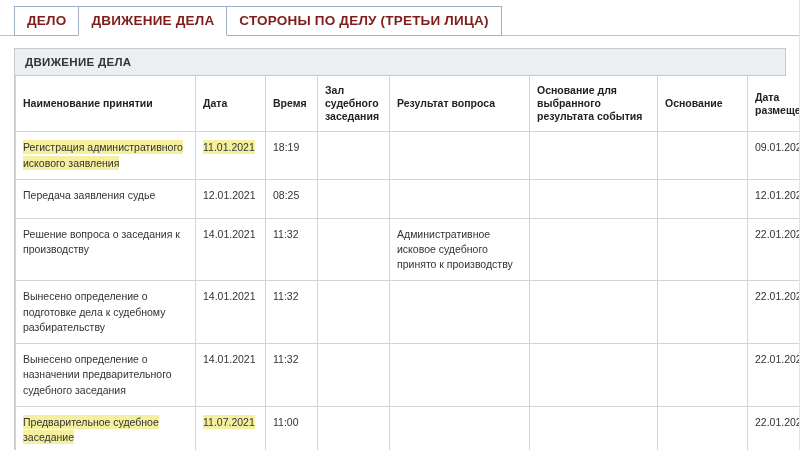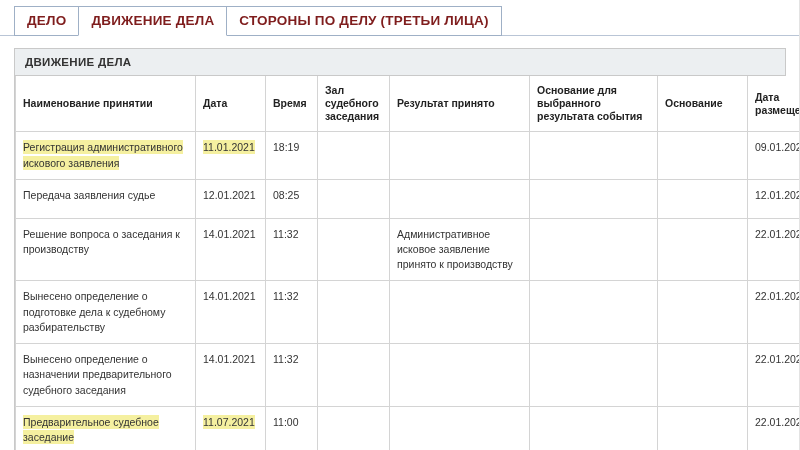--- a/index.html
+++ b/index.html
@@ -147,21 +147,21 @@
           <col class="c5">
           <col class="c6">
           <col class="c7">
       </colgroup>
       <thead>
         <tr>
           <th>Наименование принятии</th>
           <th>Дата</th>
           <th>Время</th>
           <th>Зал судебного заседания</th>
-          <th>Результат принято</th>
+          <th>Результат вопроса</th>
           <th>Основание для выбранного результата события</th>
           <th>Основание</th>
           <th>Дата размещения</th>
         </tr>
       </thead>
       <tbody>
         <tr>
           <td><span class="cell-inner hl">Регистрация административного искового заявления</span></td>
           <td><span class="cell-inner hl">11.01.2021</span></td>
           <td><span class="cell-inner">18:19</span></td>
@@ -179,21 +179,21 @@
           <td><span class="cell-inner"></span></td>
           <td><span class="cell-inner"></span></td>
           <td><span class="cell-inner"></span></td>
           <td><span class="cell-inner">12.01.2021</span></td>
         </tr>
         <tr>
           <td><span class="cell-inner">Решение вопроса о заседания к производству</span></td>
           <td><span class="cell-inner">14.01.2021</span></td>
           <td><span class="cell-inner">11:32</span></td>
           <td><span class="cell-inner"></span></td>
-          <td><span class="cell-inner">Административное исковое заявление принято к производству</span></td>
+          <td><span class="cell-inner">Административное исковое судебного принято к производству</span></td>
           <td><span class="cell-inner"></span></td>
           <td><span class="cell-inner"></span></td>
           <td><span class="cell-inner">22.01.2021</span></td>
         </tr>
         <tr>
           <td><span class="cell-inner">Вынесено определение о подготовке дела к судебному разбирательству</span></td>
           <td><span class="cell-inner">14.01.2021</span></td>
           <td><span class="cell-inner">11:32</span></td>
           <td><span class="cell-inner"></span></td>
           <td><span class="cell-inner"></span></td>

